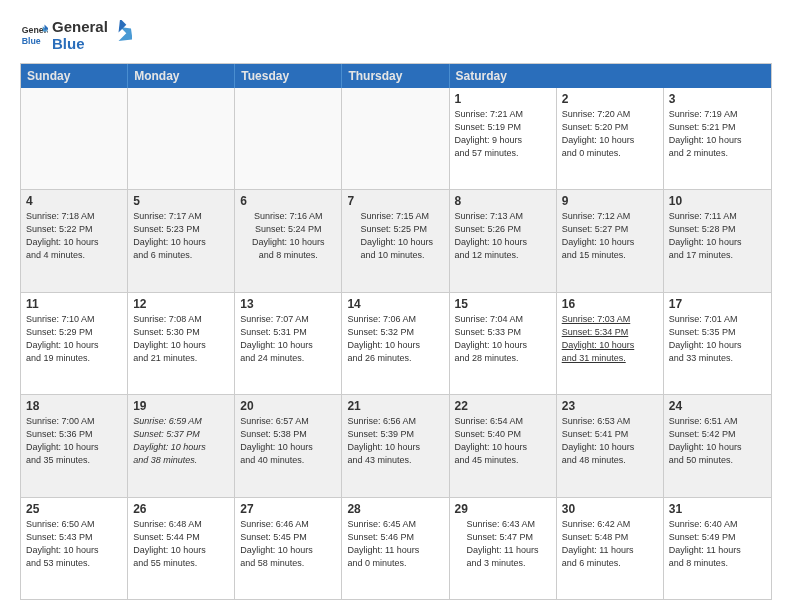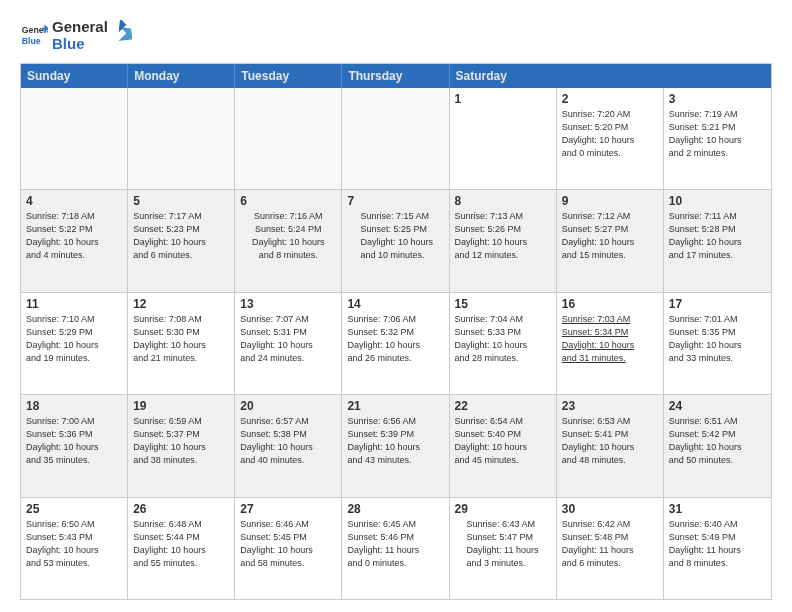--- a/index.html
+++ b/index.html
@@ -140,20 +140,24 @@
         <div class="cal-header-cell">Saturday</div>
       </div>
     <div class="cal-body">
     <div class="cal-row">
           <div class="cal-cell empty"></div>
           <div class="cal-cell empty"></div>
           <div class="cal-cell empty"></div>
           <div class="cal-cell empty"></div>
           <div class="cal-cell">
             <span class="day-num">1</span>
+            <div class="cell-text" style="white-space: pre-line;">Sunrise: 7:21 AM
+Sunset: 5:19 PM
+Daylight: 9 hours
+and 57 minutes.</div>
           </div>
           <div class="cal-cell">
             <span class="day-num">2</span>
             <div class="cell-text" style="white-space: pre-line;">Sunrise: 7:20 AM
 Sunset: 5:20 PM
 Daylight: 10 hours
 and 0 minutes.</div>
           </div>
           <div class="cal-cell">
             <span class="day-num">3</span>
@@ -268,21 +272,21 @@
         <div class="cal-row">
           <div class="cal-cell alt-row">
             <span class="day-num">18</span>
             <div class="cell-text" style="white-space: pre-line;">Sunrise: 7:00 AM
 Sunset: 5:36 PM
 Daylight: 10 hours
 and 35 minutes.</div>
           </div>
           <div class="cal-cell alt-row">
             <span class="day-num">19</span>
-            <div class="cell-text" style="white-space: pre-line;">Sunrise: 6:59 AM
+            <div class="cell-text" style="white-space: pre-line; font-style: italic;">Sunrise: 6:59 AM
 Sunset: 5:37 PM
 Daylight: 10 hours
 and 38 minutes.</div>
           </div>
           <div class="cal-cell alt-row">
             <span class="day-num">20</span>
             <div class="cell-text" style="white-space: pre-line;">Sunrise: 6:57 AM
 Sunset: 5:38 PM
 Daylight: 10 hours
 and 40 minutes.</div>

